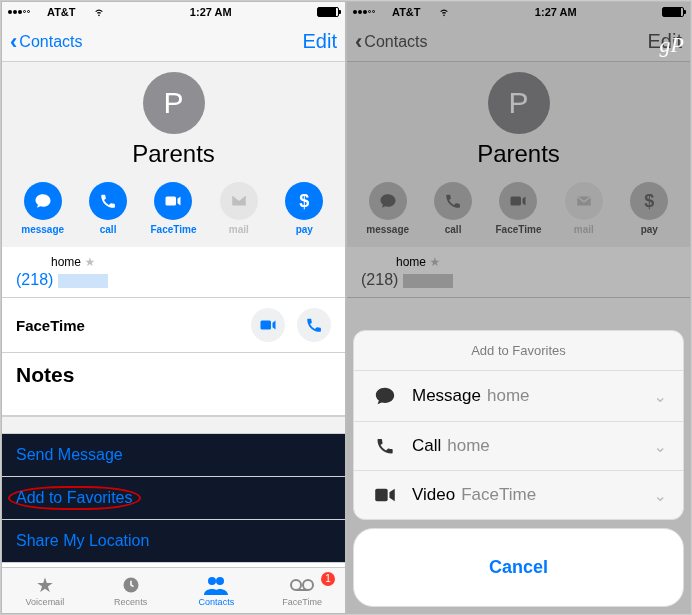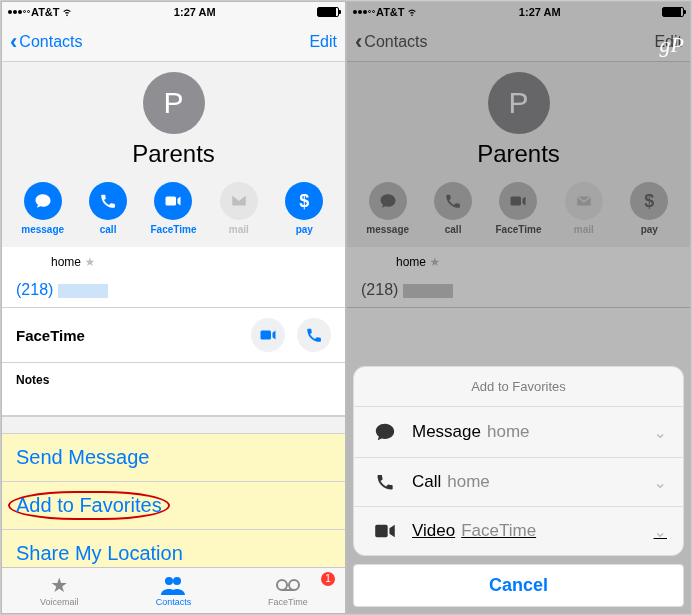--- a/index.html
+++ b/index.html
@@ -25,21 +25,21 @@
   .status-bar {
     height: 20px;
     background: #f7f7f7;
     display: flex;
     align-items: center;
     justify-content: space-between;
     padding: 0 6px;
     font-size: 11px;
     font-weight: 600;
   }
-  .status-bar .left, .status-bar .right { display: flex; align-items: center; gap: 1px; }
+  .status-bar .left, .status-bar .right { display: flex; align-items: center; gap: 17px; }
   .sig-dots { display: flex; gap: 1px; }
   .sig-dots span { width: 4px; height: 4px; border-radius: 50%; background: #000; display: inline-block; }
   .sig-dots span.empty { background: transparent; border: 1px solid #000; width: 3px; height: 3px; }
   .wifi { width: 12px; height: 10px; }
   .battery {
     width: 22px; height: 10px; border: 1px solid #000; border-radius: 2px; position: relative;
   }
   .battery::after { content:""; position:absolute; right:-3px; top:2px; width:2px; height:4px; background:#000; border-radius:0 1px 1px 0; }
   .battery .fill { background:#000; height:100%; width:90%; }
   
@@ -47,21 +47,21 @@
     height: 40px;
     background: #f7f7f7;
     border-bottom: 1px solid #d1d1d1;
     display: flex;
     align-items: center;
     justify-content: space-between;
     padding: 0 8px;
   }
   .nav-back { color: #007aff; display: flex; align-items: center; font-size: 16px; }
   .nav-back .chev { font-size: 22px; font-weight: 600; margin-right: 2px; line-height: 1; }
-  .nav-edit { color: #007aff; font-size: 16px; margin-left: 26px; }
+  .nav-edit { color: #007aff; font-size: 20px; margin-left: 26px; }
   
   .contact-header { text-align: center; padding: 10px 0 8px; background: #f2f2f2; }
   .avatar {
     width: 62px; height: 62px; border-radius: 50%; background: #8e8e93;
     display: inline-flex; align-items: center; justify-content: center;
     color: #fff; font-size: 30px; font-weight: 400;
   }
   .contact-name { font-size: 24px; font-weight: 400; color: #000; margin-top: 6px; }
   
   .action-row { display: flex; justify-content: space-around; padding: 6px 8px 12px; background: #f2f2f2; }
@@ -73,29 +73,29 @@
   }
   .action.disabled .circle { background: #e5e5e5; color: #bfbfbf; }
   .action .lbl { font-size: 10px; color: #007aff; font-weight: 600; }
   .action.disabled .lbl { color: #bfbfbf; }
   .icon-svg { width: 18px; height: 18px; }
   
   .cells { flex: 1; background: #fff; overflow-y: hidden; }
   .cell { padding: 8px 14px; border-bottom: 1px solid #d1d1d1; background: #fff; }
   .cell .label { font-size: 12px; color: #000; margin-left: 35px; }
   .cell .label .star { color: #bfbfbf; }
-  .cell .value { font-size: 16px; color: #007aff; margin-top: 12px; }
+  .cell .value { font-size: 16px; color: #007aff; margin-top: 2px; }
   .cell .value .redact { background: #cde3fa; color: transparent; display:inline-block; width: 50px; height: 14px; vertical-align: middle; }
   .cell.ft { display: flex; align-items: center; justify-content: space-between; padding: 10px 14px; }
   .ft-title { font-size: 15px; font-weight: 600; }
   .ft-buttons { display:flex; gap:12px; }
   .ft-btn { width:34px; height:34px; border-radius:50%; background:#eef0f2; display:flex; align-items:center; justify-content:center; color:#007aff; }
-  .cell.notes { padding: 10px 14px 28px; font-size: 12px; font-weight: 600; }
+  .cell.notes { padding: 10px 14px 28px; font-size: 21px; font-weight: 600; }
   .gap { height: 18px; background: #f2f2f2; border-bottom: 1px solid #d1d1d1; border-top: 1px solid #d1d1d1; }
-  .link-cell { padding: 12px 14px; border-bottom: 1px solid #d1d1d1; font-size: 20px; color: #007aff; background:#fef9c3; }
+  .link-cell { padding: 12px 14px; border-bottom: 1px solid #d1d1d1; font-size: 16px; color: #007aff; background:#0f172a; }
   .ring { display:inline-block; border: 2px solid #cc0000; border-radius: 50% / 60%; padding: 1px 6px; margin: -3px -8px; }
   
   .tab-bar {
     height: 46px; background: #f7f7f7; border-top: 1px solid #c8c8c8;
     display: flex; justify-content: space-around; align-items: center;
   }
   .tab { text-align:center; font-size:9px; color:#888; position:relative; flex:1; }
   .tab.active { color:#007aff; }
   .tab .ticon { height:22px; display:flex; align-items:center; justify-content:center; margin-bottom:1px; }
   .badge { position:absolute; top:-2px; right:10px; background:#ff3b30; color:#fff; font-size:10px; width:14px; height:14px; border-radius:50%; line-height:14px; }
@@ -104,27 +104,27 @@
   .phone .dimmable { background:#f2f2f2; display:flex; flex-direction:column; flex:1; }
   .watermark { position:absolute; top:30px; right:6px; color:#fff; font-family: Georgia, serif; font-size:22px; font-style: italic; z-index:5; }
   
   .sheet-wrap { position:absolute; bottom:0; left:0; right:0; padding: 6px; z-index:10; }
   .sheet {
     background: rgba(248,248,248,0.97); border-radius: 12px; overflow:hidden; margin-bottom:8px;
     border: 1px solid #ddd;
   }
   .sheet-title { text-align:center; font-size:13px; color:#7d7d7d; padding:12px 0; border-bottom:1px solid #ddd; }
   .sheet-row { display:flex; align-items:center; padding:14px 16px; border-bottom:1px solid #ddd; }
-  .sheet-row:last-child { border-bottom:none;text-decoration:underline; }
+  .sheet-row:last-child { border-bottom:none; }
   .sheet-row .sicon { width:30px; color:#333; display:flex; align-items:center; justify-content:center; margin-right:12px; }
   .sheet-row .sname { font-size:17px; color:#000; margin-right:6px; }
   .sheet-row .sdet { font-size:17px; color:#8a8a8a; flex:1; }
   .sheet-row .schev { color:#bdbdbd; font-size:16px; }
   .cancel-btn {
-    background:#fff; border-radius:4px; text-align:center; padding:10px 0;
+    background:#fff; border-radius:20px; text-align:center; padding:28px 0;
     color:#007aff; font-size:18px; font-weight:600;
     border: 1px solid #ddd;
   }
 </style>
 </head>
 <body>
 
 <div class="phone">
   <div class="status-bar">
     <div class="left">
@@ -227,20 +227,29 @@
     <div class="gap"></div>
     <div class="link-cell">Send Message</div>
     <div class="link-cell"><span class="ring">Add to Favorites</span></div>
     <div class="link-cell">Share My Location</div>
   </div>
 
   <div class="tab-bar">
     <div class="tab">
       <div class="ticon" style="font-size:20px;">★</div>
       <div>Voicemail</div>
+    </div>
+    <div class="tab">
+      <div class="ticon">
+          <svg width="20" height="20" viewBox="0 0 24 24">
+            <circle cx="12" cy="12" r="9" fill="currentColor"></circle>
+            <path stroke="#f7f7f7" stroke-width="2" d="M12 7v5l3 2" fill="none"></path>
+          </svg>
+        </div>
+      <div>Recents</div>
     </div>
     <div class="tab active">
       <div class="ticon">
           <svg width="24" height="20" viewBox="0 0 24 20">
             <circle cx="8" cy="6" r="4" fill="currentColor"></circle>
             <circle cx="16" cy="6" r="4" fill="currentColor"></circle>
             <path fill="currentColor" d="M0 20c0-4 4-6 8-6s8 2 8 6zM10 20c0-4 3-6 6-6s8 2 8 6z"></path>
           </svg>
         </div>
       <div>Contacts</div>

